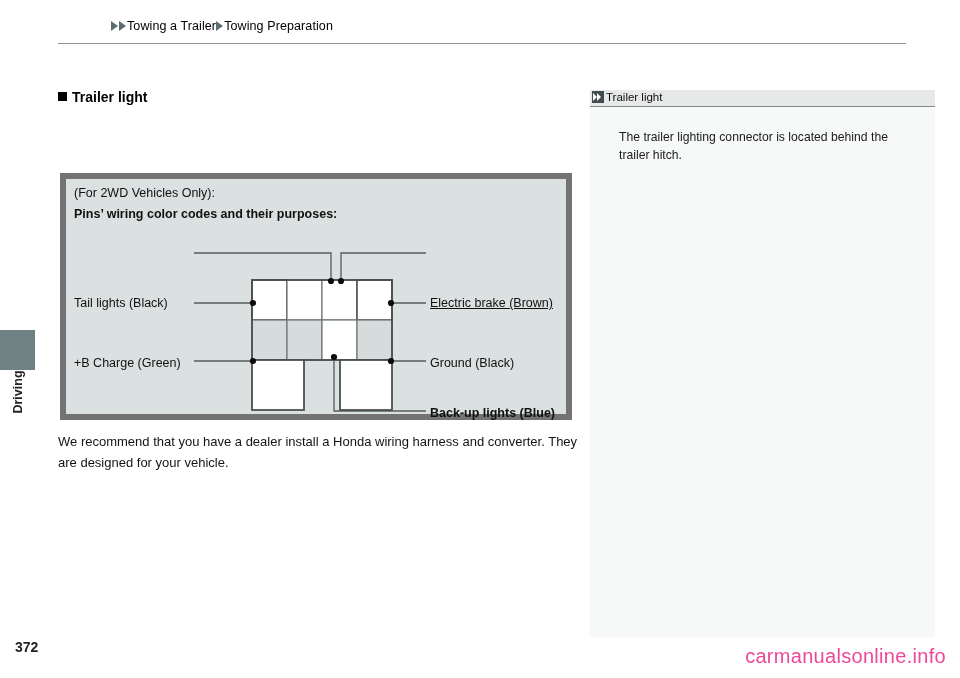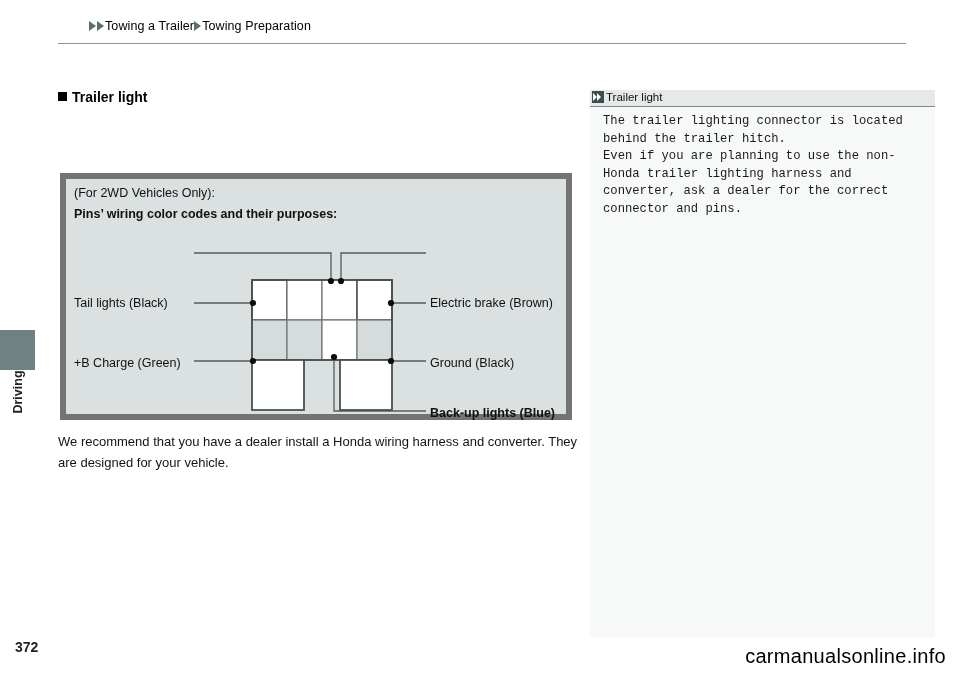--- a/index.html
+++ b/index.html
@@ -13,21 +13,21 @@
     background: #ffffff;
     font-family: "Liberation Sans", sans-serif;
     color: #1a1a1a;
     position: relative;
     overflow: hidden;
   }
 
   
   #breadcrumb {
     position: absolute;
-    left: 50px;
+    left: 72px;
     top: 19px;
     font-size: 12.5px;
     color: #000000;
     white-space: nowrap;
     letter-spacing: 0.1px;
     padding-left: 39px;
   }
   #breadcrumb .tri {
     display: inline-block;
     width: 0;
@@ -139,21 +139,21 @@
     position: absolute;
     font-size: 12.5px;
     line-height: 16px;
     color: #111;
     white-space: nowrap;
   }
   #lbl-left-turn   { left: 8px;   top: 65px; }
   #lbl-tail        { left: 8px;   top: 116px; }
   #lbl-bcharge     { left: 8px;   top: 176px; }
   #lbl-right-turn  { left: 364px; top: 65px; }
-  #lbl-elec-brake  { left: 364px; top: 116px; }
+  #lbl-elec-brake  { left: 364px; top: 116px; text-decoration: underline; }
   #lbl-ground      { left: 364px; top: 176px; }
   #lbl-backup      { left: 364px; top: 226px; font-weight: bold; }
 
   
   #closing-par {
     position: absolute;
     left: 58px;
     top: 431px;
     width: 525px;
     font-size: 13px;
@@ -212,37 +212,37 @@
   .dbl-chev::after  { left: 5px; }
   #note-body {
     position: absolute;
     left: 13px;
     top: 23px;
     width: 320px;
     font-size: 12.2px;
     line-height: 17.5px;
     color: #1a1a1a;
   }
-  #note-body p { margin: 0; font-family: Liberation Mono, monospace; }
+  #note-body p { margin: 16px; }
 
   
   #page-number {
     position: absolute;
     left: 15px;
     top: 639px;
     font-size: 14px;
     font-weight: bold;
     color: #222;
   }
   #watermark {
     position: absolute;
     right: 14px;
     top: 645px;
     font-size: 20px;
-    color: #000000;
+    color: #ec4899;
     letter-spacing: 0.3px;
     font-family: "Liberation Sans", sans-serif;
   }
 </style>
 </head>
 <body>
 
 <div id="breadcrumb">
   <span class="tri"></span><span class="tri"></span><span class="crumb-text">Towing a Trailer</span><span class="tri"></span><span class="crumb-text">Towing Preparation</span>
 </div>
@@ -322,18 +322,17 @@
 
 <div id="closing-par">We recommend that you have a dealer install a Honda wiring harness and converter. They are designed for your vehicle.</div>
 
 <div id="note-panel">
   <div id="note-head"></div>
   <div id="note-head-inner">
     <span class="dbl-chev"></span><span>Trailer light</span>
   </div>
   <div id="note-body">
     <p>The trailer lighting connector is located behind the trailer hitch.</p>
-    <p>Even if you are planning to use the non-Honda trailer lighting harness and converter, ask a dealer for the correct connector and pins.</p>
   </div>
 </div>
 
 <div id="page-number">372</div>
 <div id="watermark">carmanualsonline.info</div>
 
 </body></html>

